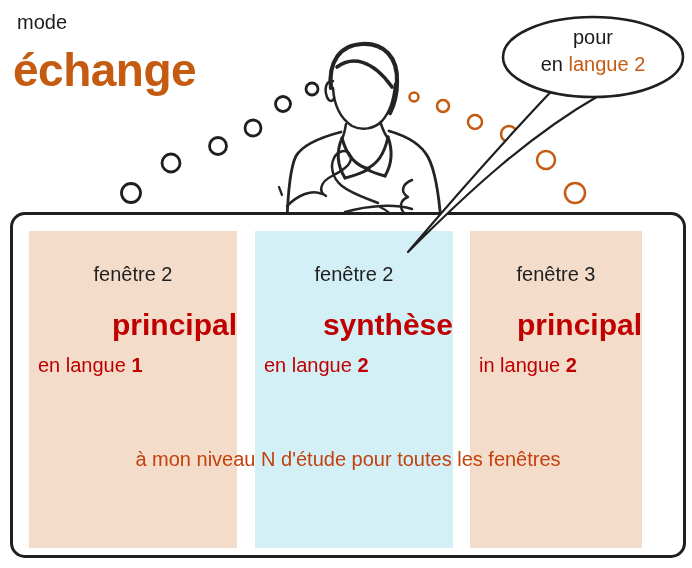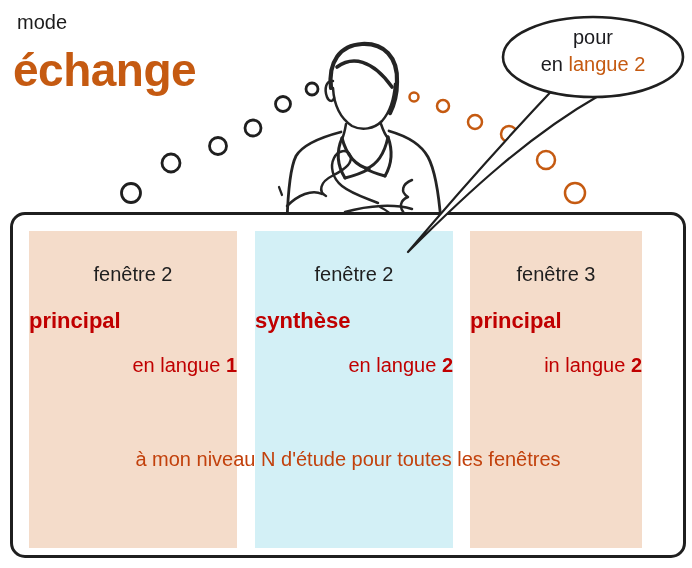--- a/index.html
+++ b/index.html
@@ -21,24 +21,24 @@
   
   .panel{position:absolute;left:10px;top:212px;width:670px;height:340px;
          background:#fff;border:3px solid #1f1f1f;border-radius:15px;z-index:2;}
 
   .window{position:absolute;top:16px;height:317px;}
   #w1{left:16px;width:208px;}
   #w2{left:242px;width:198px;text-decoration:underline;}
   #w3{left:457px;width:172px;}
   .w-name{position:absolute;top:32px;width:100%;text-align:center;
           font-size:20px;color:#1f1f1f;}
-  .w-role{position:absolute;top:77px;width:100%;text-align:left;
-          font-size:22px;font-weight:bold;color:#C00000;}
-  .w-lang{position:absolute;top:123px;width:100%;text-align:right;
-          font-size:20px;color:#C00000;}
+  .w-role{position:absolute;top:77px;width:100%;text-align:right;
+          font-size:30px;font-weight:bold;color:#C00000;}
+  .w-lang{position:absolute;top:123px;width:100%;text-align:left;
+          font-size:20px;color:#C00000;margin-left:9px;}
   .w-lang b{font-weight:bold;}
 
   .footer-line{position:absolute;left:0;top:233px;width:100%;text-align:center;
                font-size:20px;color:#c2410c;z-index:5;}
 
   .z1{z-index:1;} .z3{z-index:3;}
 </style>
 </head>
 <body>
 

